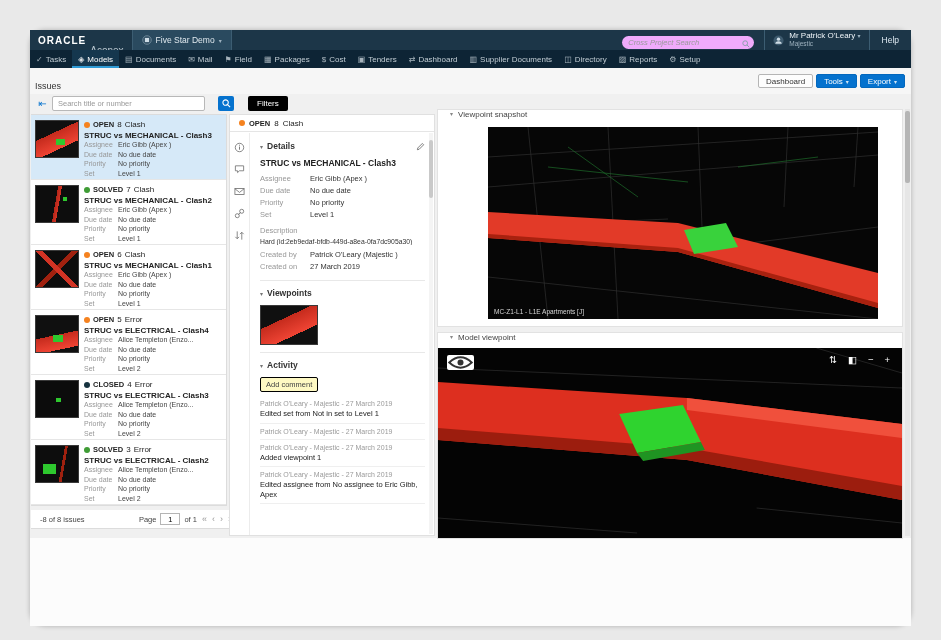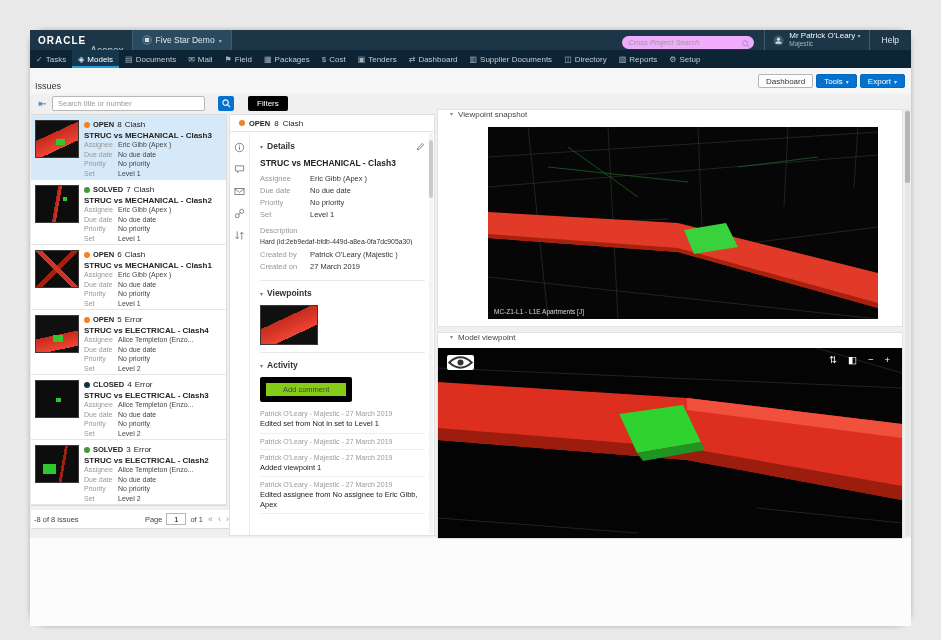--- a/index.html
+++ b/index.html
@@ -74,21 +74,21 @@
   .dot.open { background:#f5821f; }
   .dot.solved { background:#3f9c35; }
   .dot.closed { background:#16323f; }
   .st { font-weight:bold; font-size:7.5px; }
   .num, .typ { font-size:8px; }
   .issue-title { font-size:8px; font-weight:bold; color:#222; white-space:nowrap; overflow:hidden; text-overflow:ellipsis; margin-top:2px; }
   .frow { display:flex; font-size:7px; line-height:9.5px; }
   .flabel { width:34px; color:#979797; flex-shrink:0; }
   .fval { color:#444; white-space:nowrap; overflow:hidden; text-overflow:ellipsis; }
 
-  .list-footer { position:absolute; left:1px; top:416px; width:212px; height:19px; background:#fff; border:1px solid #dcdcdc; border-top:none; border-left:none; display:flex; align-items:center; gap:4px; font-size:7.5px; color:#444; padding:0 3px; }
+  .list-footer { position:absolute; left:1px; top:416px; width:212px; height:19px; background:#fff; border:1px solid #dcdcdc; border-top:none; border-left:none; display:flex; align-items:center; gap:4px; font-size:7.5px; color:#444; padding:0 9px; }
   .page-input { width:20px; height:12px; border:1px solid #b5b5b5; font-size:7.5px; text-align:center; font-family:"Liberation Sans",sans-serif; }
   .pager { display:flex; gap:5px; color:#9a9a9a; font-size:9px; margin-left:1px; }
   .pager span { cursor:pointer; }
 
   
   .mid-panel { position:absolute; left:199px; top:20px; width:206px; height:422px; background:#fff; border:1px solid #e0e0e0; overflow:hidden; }
   .mid-header { height:17px; border-bottom:1px solid #e5e5e5; display:flex; align-items:center; gap:4px; padding:0 9px; font-size:8.5px; color:#222; }
   .icon-strip { position:absolute; left:0; top:18px; bottom:0; width:20px; border-right:1px solid #ececec; display:flex; flex-direction:column; align-items:center; padding-top:9px; gap:11px; }
   .icon-strip .sicon { cursor:pointer; line-height:0; }
   .detail-body { position:absolute; left:21px; right:7px; top:18px; bottom:0; padding:8px 2px 0 9px; overflow:hidden; }
@@ -96,21 +96,21 @@
   .sec-caret { color:#777; font-size:6px; font-weight:normal; }
   .edit-btn { margin-left:auto; cursor:pointer; line-height:0; }
   .detail-title { font-size:8.5px; font-weight:bold; color:#222; margin:7px 0 5px; }
   .drow { display:flex; font-size:7.5px; line-height:12px; }
   .dlabel { width:50px; color:#979797; flex-shrink:0; }
   .dval { color:#333; }
   .desc-label { font-size:7.5px; color:#979797; margin-top:5px; }
   .desc-val { font-size:6.8px; color:#333; margin:3px 0 4px; white-space:nowrap; overflow:hidden; }
   .divider { border:none; border-top:1px solid #e8e8e8; margin:7px 0; }
   .vp-thumb { width:58px; height:40px; margin:7px 0 2px; border:1px solid #3a3a3a; background:linear-gradient(155deg, transparent 36%, #c52b1d 36%, #ef4434 70%, transparent 70%), #101010; cursor:pointer; }
-  .add-comment { display:inline-block; font-size:7.5px; color:#444; background:#84cc16; border:6px solid #000000; border-radius:2px; padding:2px 17px; margin:7px 0 4px; cursor:pointer; }
+  .add-comment { display:inline-block; font-size:7.5px; color:#444; background:#fef9c3; border:1px solid #000000; border-radius:2px; padding:2px 5px; margin:7px 0 4px; cursor:pointer; }
   .act-entry { border-bottom:1px solid #efefef; padding:4px 0; }
   .act-author { font-size:7px; color:#9a9a9a; }
   .act-text { font-size:7.5px; color:#222; margin-top:2px; white-space:pre-line; line-height:9.5px; }
   .mid-scroll { position:absolute; right:1px; top:18px; bottom:1px; width:4px; background:#f4f4f4; }
   .mid-scroll .sthumb { margin-top:7px; height:58px; width:4px; background:#c9c9c9; border-radius:2px; }
 
   
   .right-area { position:absolute; left:407px; top:15px; width:466px; }
   .panel-section { background:#fff; border:1px solid #e2e2e2; margin-bottom:5px; }
   .psec-header { height:15px; display:flex; gap:5px; padding:0 12px; font-size:8px; color:#444; cursor:pointer; }

